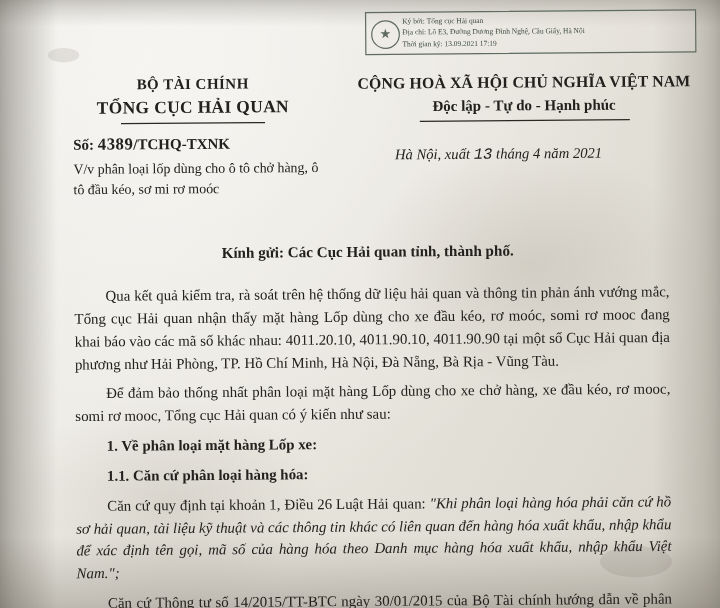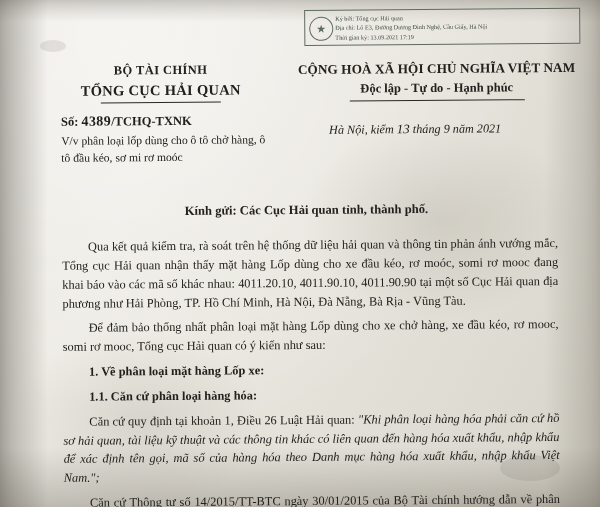--- a/index.html
+++ b/index.html
@@ -169,21 +169,21 @@
   }
   .place-date {
     position: absolute;
     left: 330px;
     top: 122px;
     font-size: 12.2px;
     font-style: italic;
     white-space: nowrap;
   }
   .place-date .handw {
-    font-family: Liberation Serif, serif;
+    font-family: Liberation Mono, monospace;
     font-style: italic;
     font-size: 13px;
     text-align: center;
   }
 
   
   .recipient {
     position: absolute;
     left: 185px;
     top: 203px;
@@ -261,23 +261,23 @@
       <div class="rule nation-rule"></div>
     </div>
 
     <div class="numline">
       <span class="no-label">Số:</span>
       <span class="no-val">4389</span><span class="no-label">/TCHQ-TXNK</span>
     </div>
     <div class="subject">V/v phân loại lốp dùng cho ô tô chở hàng, ô tô đầu kéo, sơ mi rơ moóc</div>
 
     <div class="place-date">
-      <span>Hà Nội, kiểm</span>
+      <span>Hà Nội, xuất</span>
       <span class="handw daymark">13</span>
-      <span>tháng 9 năm 2021</span>
+      <span>tháng 4 năm 2021</span>
     </div>
 
     <div class="recipient b">Kính gửi: Các Cục Hải quan tỉnh, thành phố.</div>
 
     <div class="body">
       <p>Qua kết quả kiểm tra, rà soát trên hệ thống dữ liệu hải quan và thông tin phản ánh vướng mắc, Tổng cục Hải quan nhận thấy mặt hàng Lốp dùng cho xe đầu kéo, rơ moóc, somi rơ mooc đang khai báo vào các mã số khác nhau: 4011.20.10, 4011.90.10, 4011.90.90 tại một số Cục Hải quan địa phương như Hải Phòng, TP. Hồ Chí Minh, Hà Nội, Đà Nẵng, Bà Rịa - Vũng Tàu.</p>
       <p>Để đảm bảo thống nhất phân loại mặt hàng Lốp dùng cho xe chở hàng, xe đầu kéo, rơ mooc, somi rơ mooc, Tổng cục Hải quan có ý kiến như sau:</p>
       <p class="head">1. Về phân loại mặt hàng Lốp xe:</p>
       <p class="head">1.1. Căn cứ phân loại hàng hóa:</p>
       <p>

